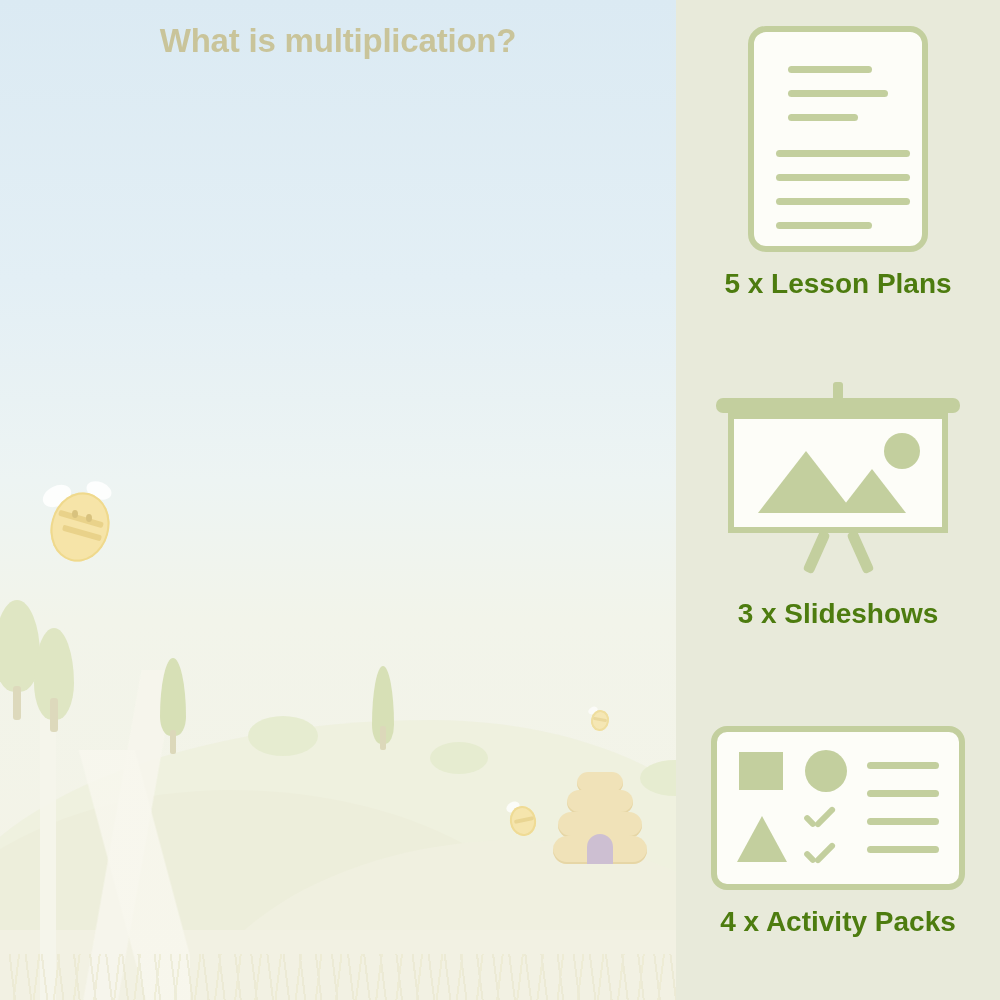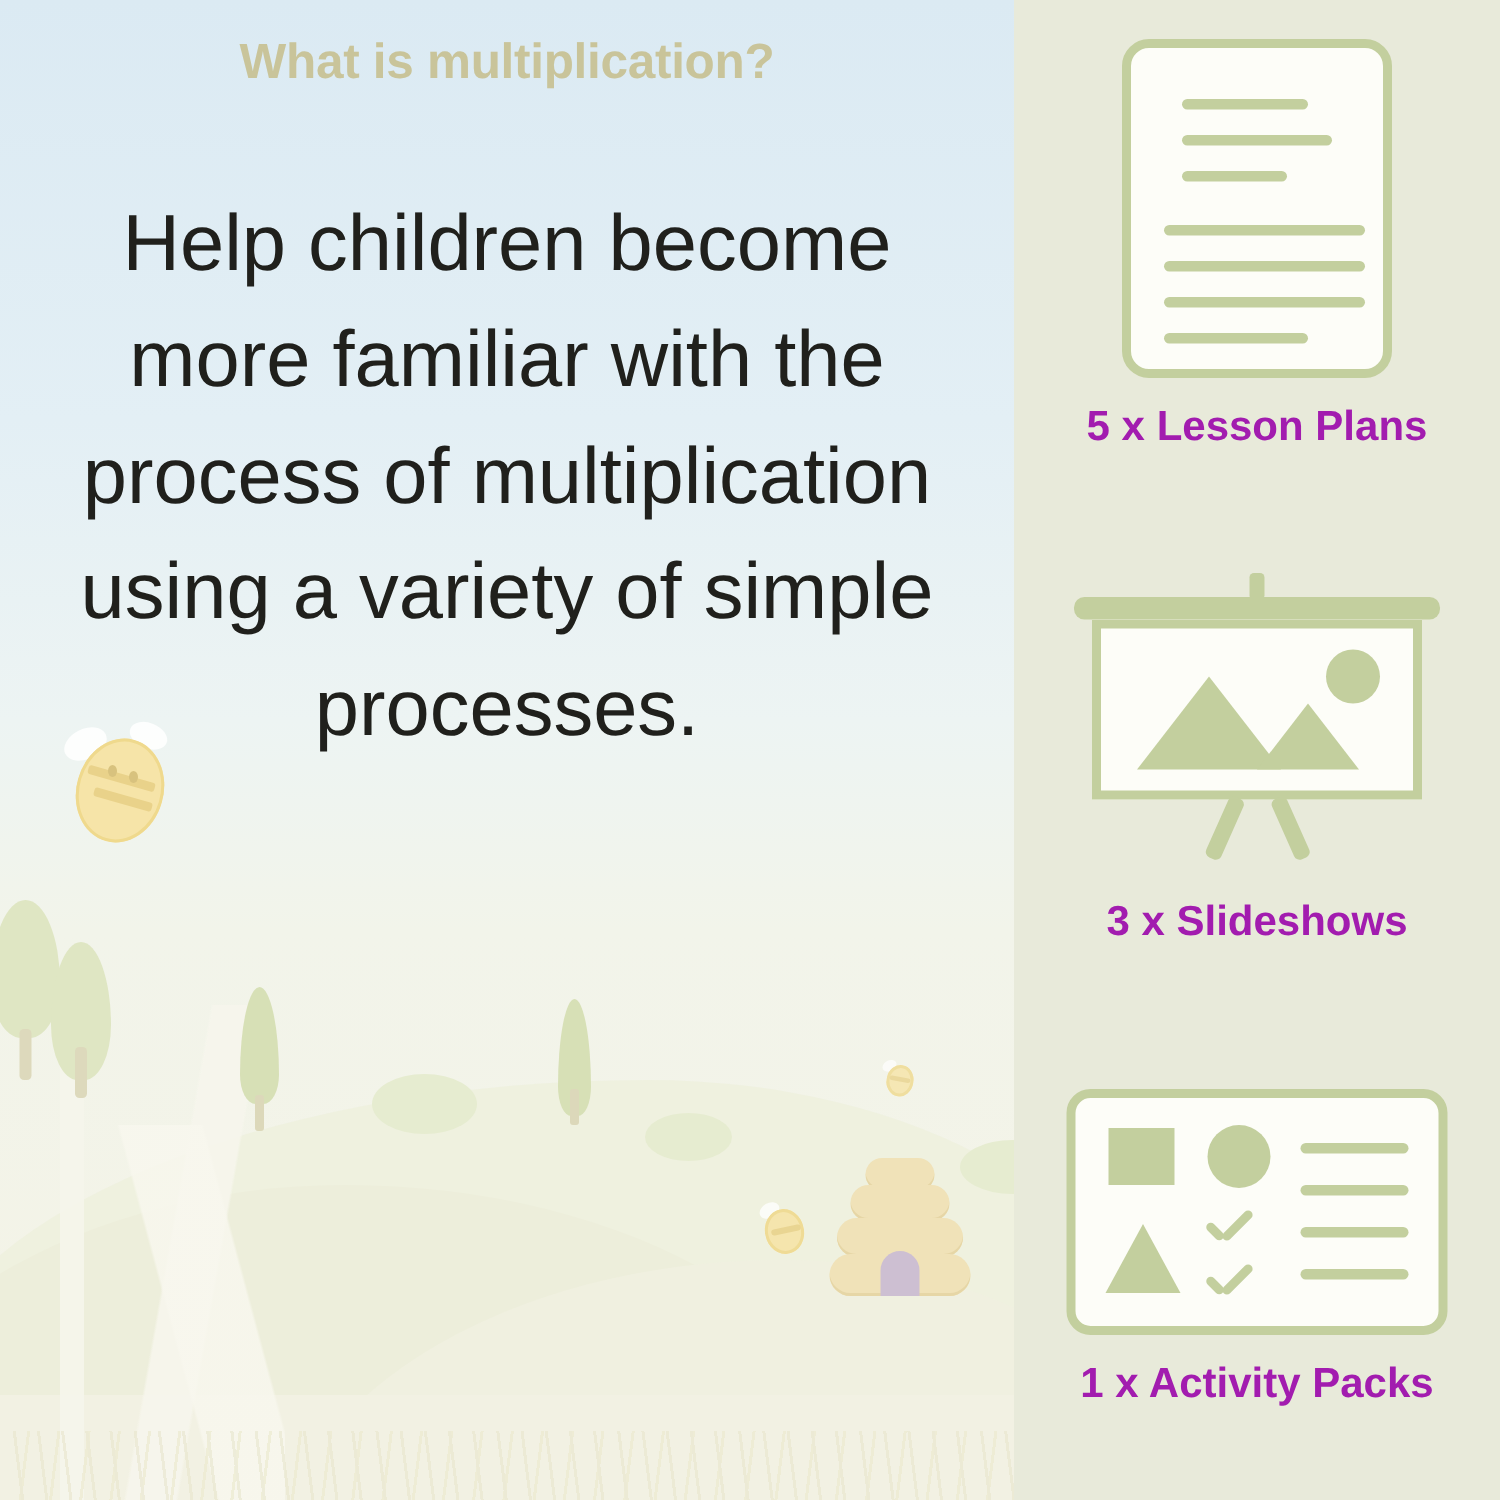--- a/index.html
+++ b/index.html
@@ -178,21 +178,21 @@
 
   
   .right-panel {
     position: absolute; right: 0; top: 0; width: 324px; height: 1000px;
     background: #e8eada;
   }
   .asset {
     position: absolute; width: 324px; text-align: center;
   }
   .asset .label {
-    font-size: 28px; font-weight: bold; color: #a21caf;
+    font-size: 28px; font-weight: bold; color: #4d7c0f;
     white-space: nowrap;
   }
   .asset-1 { top: 26px; }
   .asset-2 { top: 382px; }
   .asset-3 { top: 726px; }
   .icon-wrap { display: flex; align-items: center; justify-content: center; }
 
   
   .doc {
     width: 180px; height: 226px; margin: 0 auto 16px;
@@ -320,21 +320,20 @@
       <div class="wing wing1"></div>
         <div class="body"></div>
         <div class="stripe stripe1"></div>
     </div>
 
     <div class="grass-blades"></div>
   </div>
 
   <div class="left-col">
     <div class="eyebrow">What is multiplication?</div>
-    <div class="headline">Help children become more familiar with the process of multiplication using a variety of simple processes.</div>
 
   </div>
 
   <div class="right-panel">
 
     <div class="asset asset-1">
       <div class="icon-wrap">
         <div class="doc">
           <div class="ln" style="left:34px; top:34px; width:84px;"></div>
           <div class="ln" style="left:34px; top:58px; width:100px;"></div>
@@ -378,17 +377,17 @@
           <div class="tick tick-b">
               <i></i>
               <i></i>
             </div>
           <div class="pl" style="top:30px;"></div>
           <div class="pl" style="top:58px;"></div>
           <div class="pl" style="top:86px;"></div>
           <div class="pl" style="top:114px;"></div>
         </div>
       </div>
-      <div class="label">1 x Activity Packs</div>
+      <div class="label">4 x Activity Packs</div>
     </div>
 
   </div>
 </div>
 
 </body></html>

